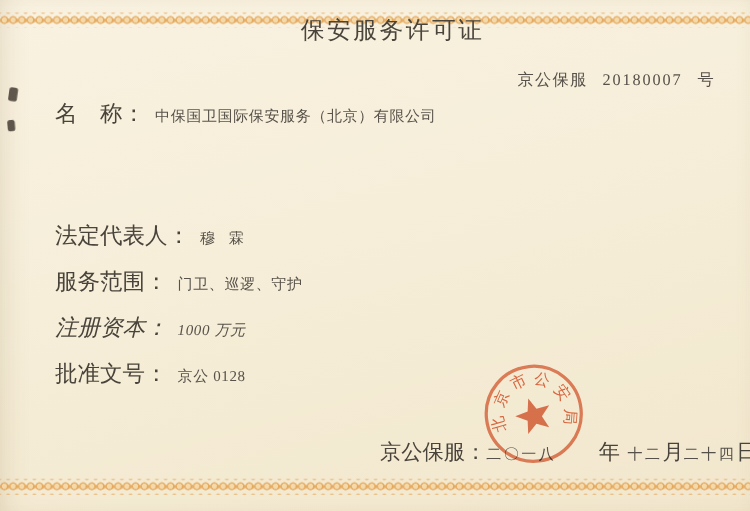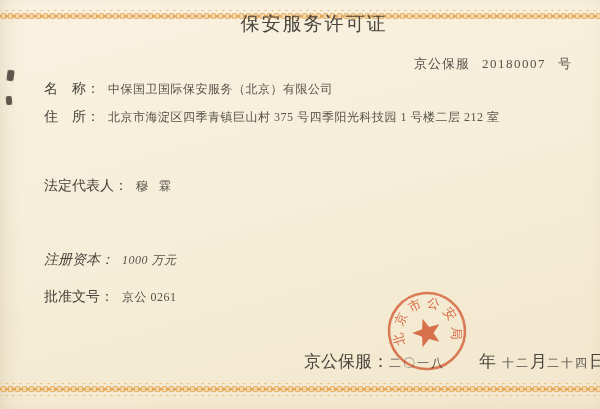--- a/index.html
+++ b/index.html
@@ -32,21 +32,21 @@
     text-align:center; font-size:19px; letter-spacing:2px; color:#4a453c;
   }
 
   .license-line{
     position:absolute; top:55px; right:28px;
     font-size:13px; color:#56514a; letter-spacing:1px;
   }
   .license-line .num{ margin:0 12px; letter-spacing:1.5px; font-family:"Liberation Serif","DejaVu Serif",serif; }
 
   .row{ position:absolute; left:44px; white-space:nowrap; }
-  .row .label{ font-size:14px; color:#49443b; }
+  .row .label{ font-size:18px; color:#49443b; }
   .row .value{ font-size:12px; color:#57524a; margin-left:8px; letter-spacing:.5px; }
   .fr1{ top:79px; } .fr2{ top:107px; }
   .fr3{ top:176px; } .fr4{ top:213px; } .fr5{ top:250px;font-style:italic; } .fr6{ top:287px; }
   .fr3 .value{ letter-spacing:4px;font-family:Liberation Serif, serif; }
 
   .issuer-line{ position:absolute; top:322px; left:304px; font-size:17px; color:#49443b; }
   .date-line{ position:absolute; top:350px; left:304px; font-size:17px; color:#49443b; white-space:nowrap; }
   .date-line .sm{ font-size:12px; color:#55504a; letter-spacing:2px;margin-top:16px; }
   .date-line .sp{ display:inline-block; width:34px; }
   .date-line .sp2{ display:inline-block; width:6px; }
@@ -74,35 +74,35 @@
   <div class="title">保安服务许可证</div>
 
   <div class="license-line">
     <span>京公保服</span><span class="num">20180007</span><span>号</span>
   </div>
 
   <div class="row fr1">
     <span class="label">名　称：</span><span class="value">中保国卫国际保安服务（北京）有限公司</span>
   </div>
 
-  <div class="row fr2">
-    <span class="label">住　所：</span><span class="value">北京市海淀区四季青镇巨山村 375 号四季阳光科技园 1 号楼二层 212 室</span>
-  </div>
 
   <div class="row fr3">
     <span class="label">法定代表人：</span><span class="value">穆 霖</span>
   </div>
 
+  <div class="row fr4">
+    <span class="label">服务范围：</span><span class="value">门卫、巡逻、守护</span>
+  </div>
 
   <div class="row fr5">
     <span class="label">注册资本：</span><span class="value">1000 万元</span>
   </div>
 
   <div class="row fr6">
-    <span class="label">批准文号：</span><span class="value">京公 0261</span>
+    <span class="label">批准文号：</span><span class="value">京公 0128</span>
   </div>
 
 
   <div class="date-line">
     <span>京公保服：</span><span class="sm">二〇一八</span><span class="sp"></span><span>年</span><span class="sp2"></span><span class="sm">十二</span><span>月</span><span class="sm">二十四</span><span>日</span>
   </div>
 
   <svg class="seal" viewBox="0 0 88 88">
     <circle cx="44" cy="44" r="38" fill="none" stroke="#dc5c34" stroke-width="2.6" opacity=".85"></circle>
     <g font-size="12.5" fill="#dc5c34" font-family="Liberation Serif, DejaVu Serif, serif" text-anchor="middle">

